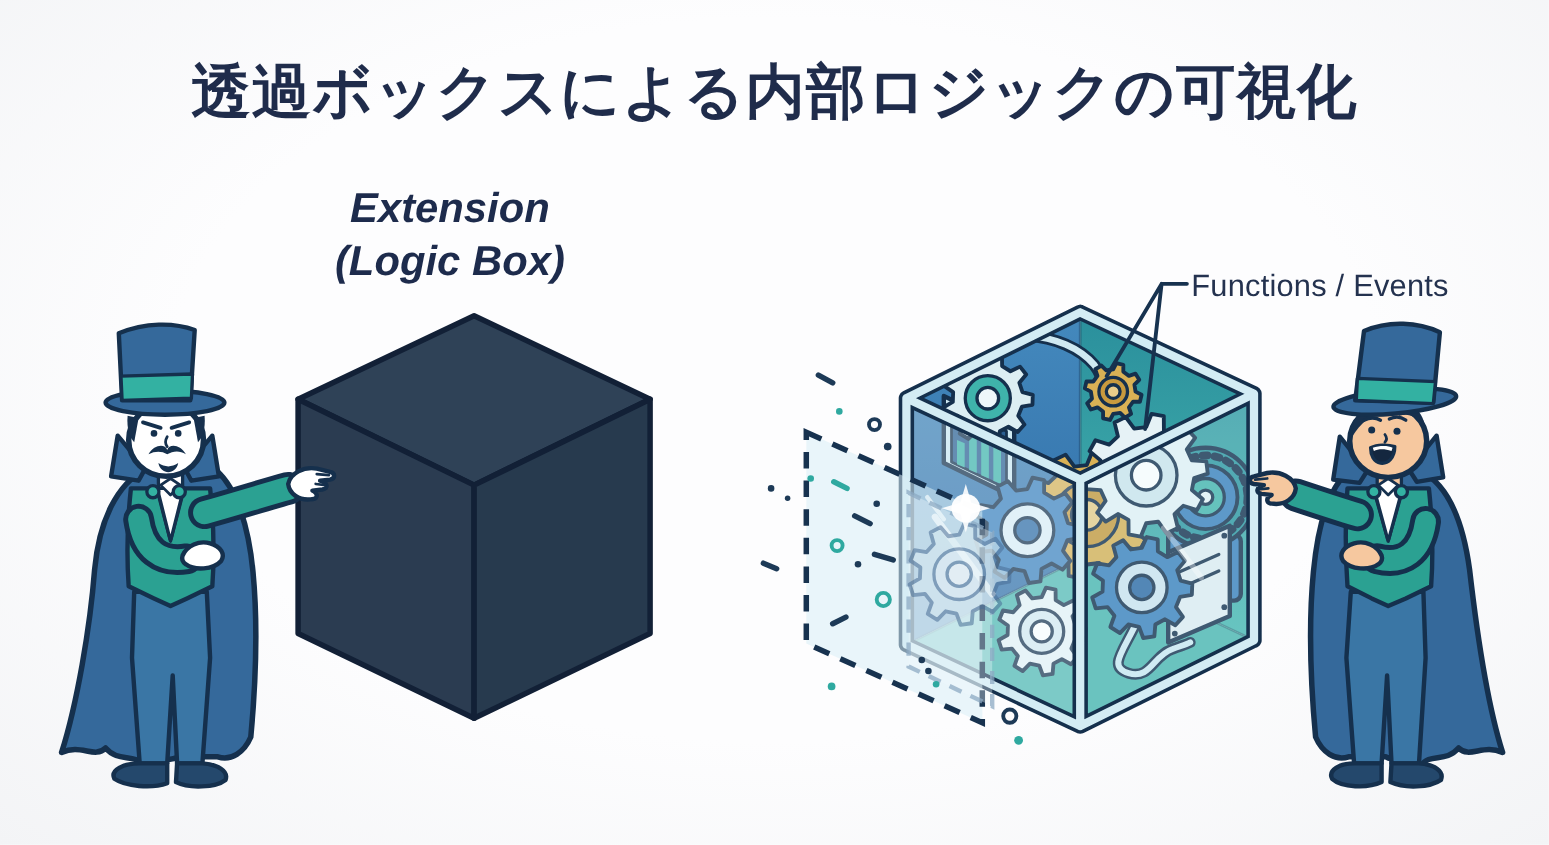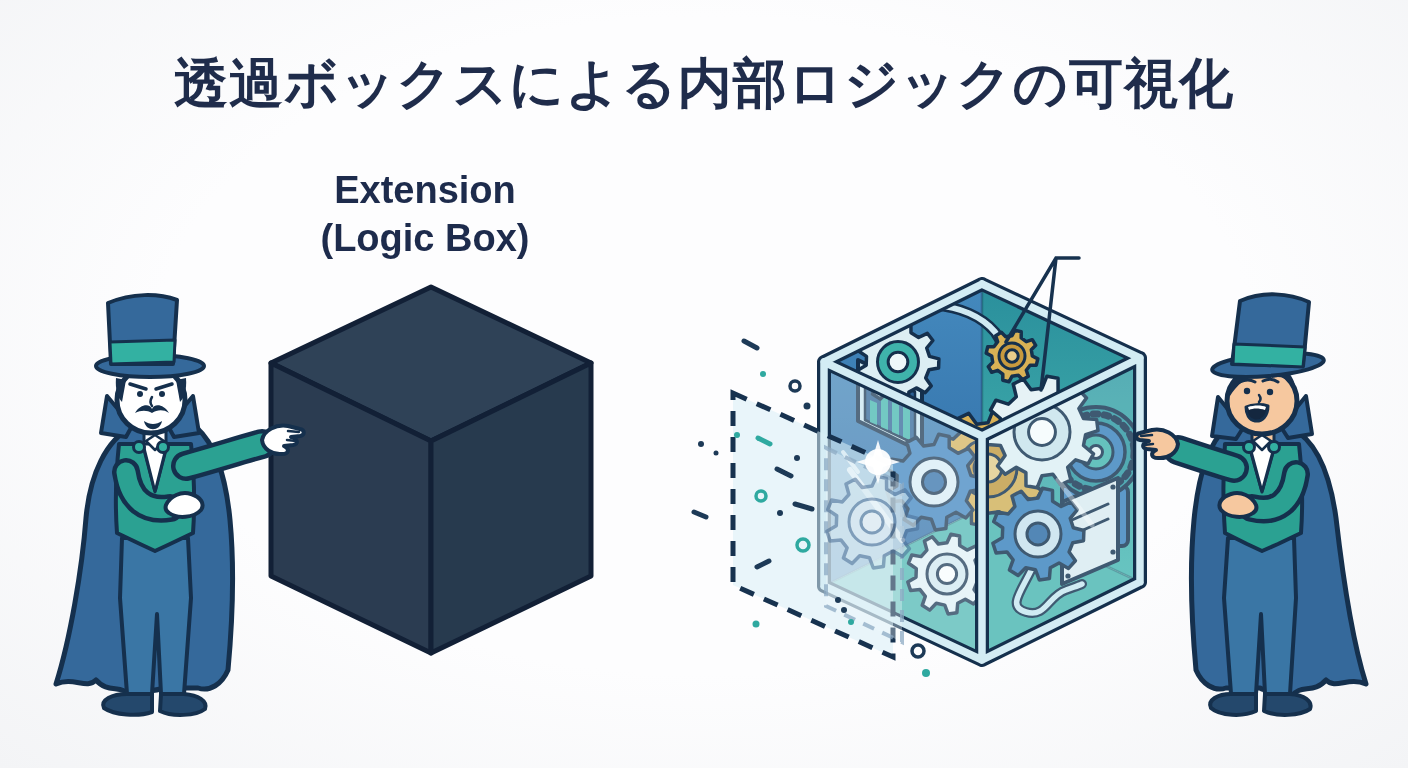--- a/index.html
+++ b/index.html
@@ -11,21 +11,21 @@
   .stage{position:relative;width:1408px;height:768px;}
   .stage>svg{position:absolute;left:0;top:0;}
   .txt{position:absolute;white-space:nowrap;}
   .title{
     left:0;right:0;top:48px;text-align:center;
     font-size:54px;font-weight:700;letter-spacing:1px;color:#1f2c4b;
   }
   .heading{
     text-align:center;font-size:38px;font-weight:700;line-height:48px;color:#1d2b4c;
   }
-  .heading-left{left:235px;top:166px;width:380px;}
+  .heading-left{left:219px;top:166px;width:380px;font-style:italic;}
   .heading-right{left:795px;top:172px;width:380px;}
   .callout-label{
     left:1083px;top:244px;font-size:28px;font-weight:500;color:#24324f;letter-spacing:.2px;
   }
 </style>
 </head>
 <body>
 
 <div class="stage">
 
@@ -255,14 +255,15 @@
 </svg>
 
 <div class="txt title">透過ボックスによる内部ロジックの可視化</div>
 
 <div class="txt heading heading-left">
   <div>Extension</div>
   <div>(Logic Box)</div>
 </div>
 
 
+<div class="txt callout-label">Functions / Events</div>
 
 </div>
 
 </body></html>

